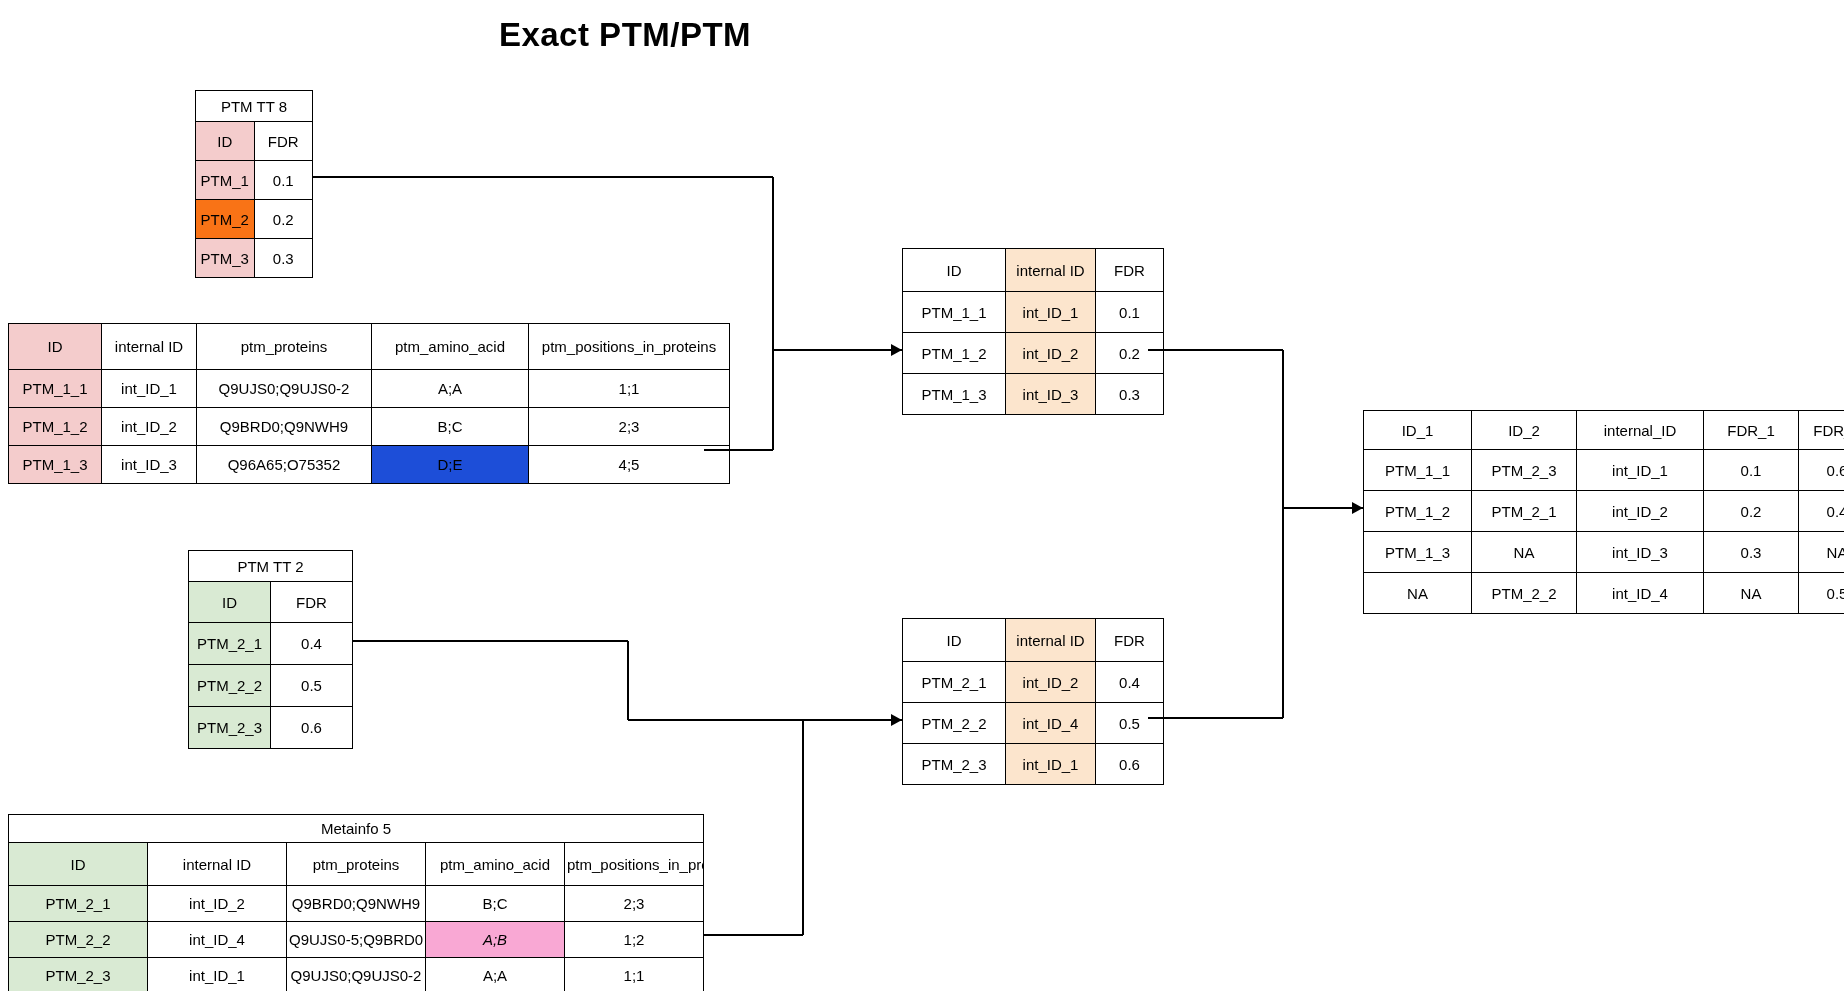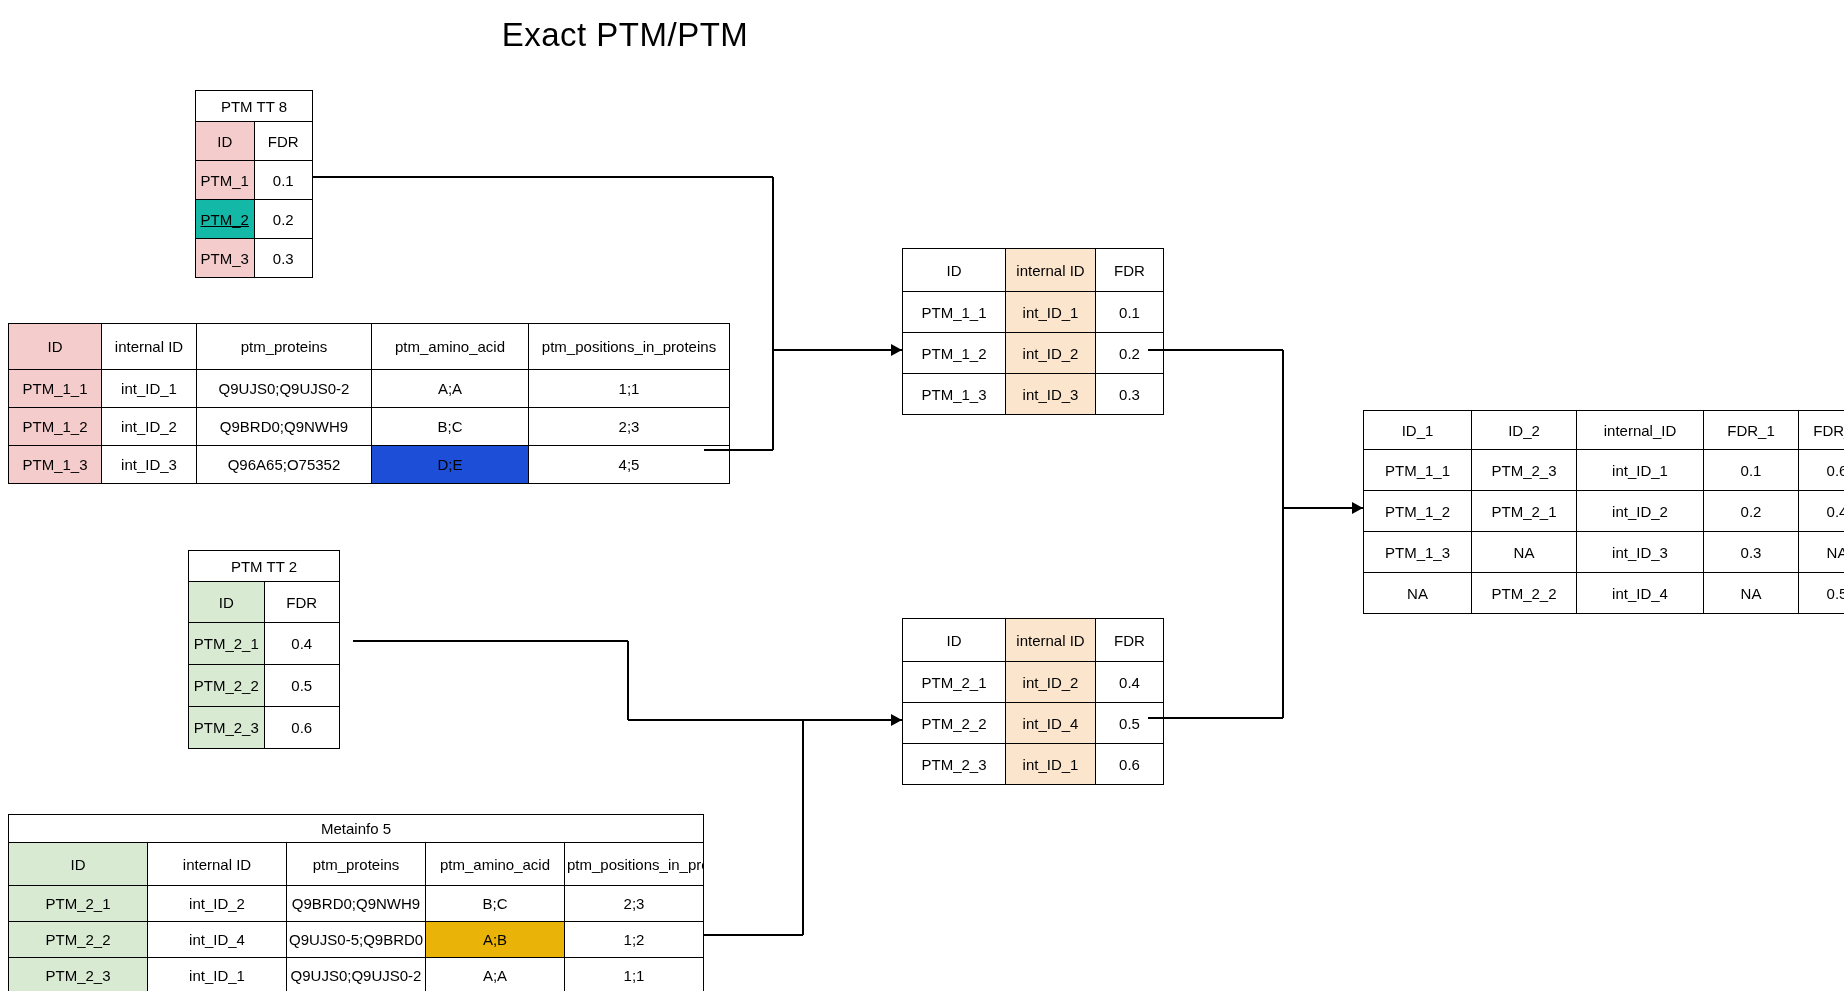--- a/index.html
+++ b/index.html
@@ -12,21 +12,21 @@
     font-family: "Liberation Sans", sans-serif;
     color: #000000;
   }
   .page-title {
     position: absolute;
     left: 395px;
     top: 16px;
     width: 460px;
     text-align: center;
     font-size: 33px;
-    font-weight: normal;
+    font-weight: bold;
     letter-spacing: 0.5px;
     white-space: nowrap;
   }
   table.dtable {
     position: absolute;
     border-collapse: collapse;
     table-layout: fixed;
     background: #ffffff;
   }
   table.dtable td {
@@ -60,21 +60,21 @@
         </tr>
         <tr>
           <td style="width: 60px; height: 38px; background: rgb(244, 204, 204);">ID</td>
           <td style="width: 58px; height: 38px; background: rgb(255, 255, 255);">FDR</td>
         </tr>
         <tr>
           <td style="height: 38px; background: rgb(244, 204, 204);">PTM_1</td>
           <td style="height: 38px; background: rgb(255, 255, 255);">0.1</td>
         </tr>
         <tr>
-          <td style="height: 38px; background: #14b8a6; text-decoration: underline;">PTM_2</td>
+          <td style="height: 38px; background: #f97316;">PTM_2</td>
           <td style="height: 38px; background: rgb(255, 255, 255);">0.2</td>
         </tr>
         <tr>
           <td style="height: 38px; background: rgb(244, 204, 204);">PTM_3</td>
           <td style="height: 38px; background: rgb(255, 255, 255);">0.3</td>
         </tr>
       </tbody>
     </table>
     <table class="dtable" style="left: 8px; top: 323px; width: 696px;">
       <tbody>
@@ -125,21 +125,21 @@
           <td style="height: 40px; background: rgb(252, 229, 205);">int_ID_2</td>
           <td style="height: 40px; background: rgb(255, 255, 255);">0.2</td>
         </tr>
         <tr>
           <td style="height: 40px; background: rgb(255, 255, 255);">PTM_1_3</td>
           <td style="height: 40px; background: rgb(252, 229, 205);">int_ID_3</td>
           <td style="height: 40px; background: rgb(255, 255, 255);">0.3</td>
         </tr>
       </tbody>
     </table>
-    <table class="dtable" style="left: 188px; top: 550px; width: 152px;">
+    <table class="dtable" style="left: 188px; top: 550px; width: 165px;">
       <tbody>
         <tr>
           <td colspan="2" style="height: 30px;">PTM TT 2</td>
         </tr>
         <tr>
           <td style="width: 105px; height: 40px; background: rgb(217, 234, 211);">ID</td>
           <td style="width: 60px; height: 40px; background: rgb(255, 255, 255);">FDR</td>
         </tr>
         <tr>
           <td style="height: 41px; background: rgb(217, 234, 211);">PTM_2_1</td>
@@ -195,21 +195,21 @@
           <td style="height: 35px; background: rgb(217, 234, 211);">PTM_2_1</td>
           <td style="height: 35px; background: rgb(255, 255, 255);">int_ID_2</td>
           <td style="height: 35px; background: rgb(255, 255, 255);">Q9BRD0;Q9NWH9</td>
           <td style="height: 35px; background: rgb(255, 255, 255);">B;C</td>
           <td style="height: 35px; background: rgb(255, 255, 255);">2;3</td>
         </tr>
         <tr>
           <td style="height: 35px; background: rgb(217, 234, 211);">PTM_2_2</td>
           <td style="height: 35px; background: rgb(255, 255, 255);">int_ID_4</td>
           <td style="height: 35px; background: rgb(255, 255, 255);">Q9UJS0-5;Q9BRD0</td>
-          <td style="height: 35px; background: #eab308;">A;B</td>
+          <td style="height: 35px; background: #f9a8d4; font-style: italic;">A;B</td>
           <td style="height: 35px; background: rgb(255, 255, 255);">1;2</td>
         </tr>
         <tr>
           <td style="height: 35px; background: rgb(217, 234, 211);">PTM_2_3</td>
           <td style="height: 35px; background: rgb(255, 255, 255);">int_ID_1</td>
           <td style="height: 35px; background: rgb(255, 255, 255);">Q9UJS0;Q9UJS0-2</td>
           <td style="height: 35px; background: rgb(255, 255, 255);">A;A</td>
           <td style="height: 35px; background: rgb(255, 255, 255);">1;1</td>
         </tr>
       </tbody>

